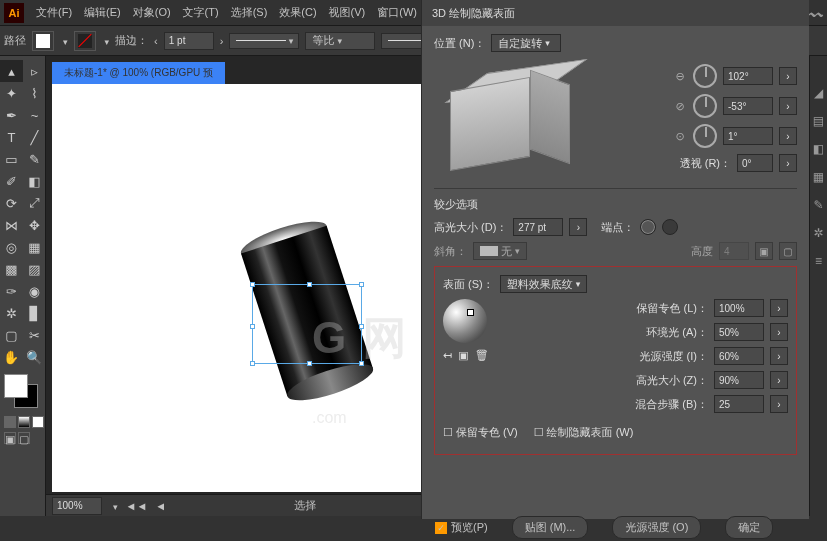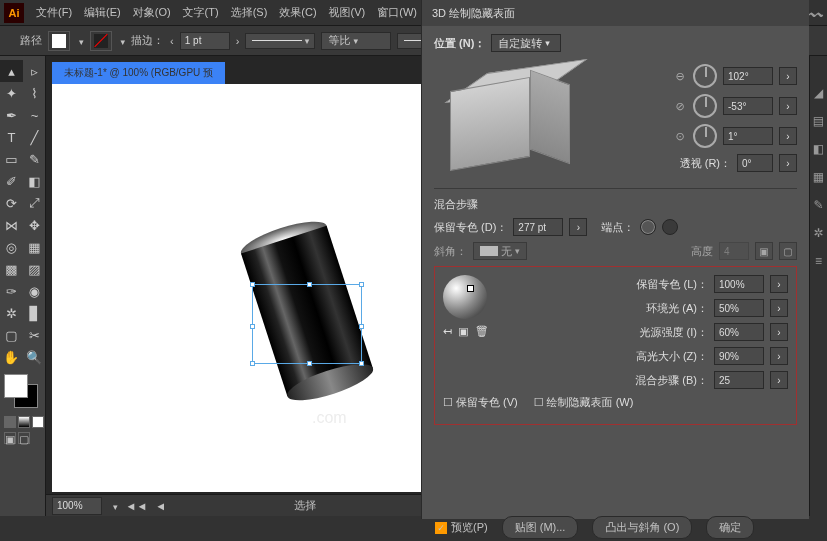--- a/index.html
+++ b/index.html
@@ -5,21 +5,21 @@
 * { margin: 0; padding: 0; box-sizing: border-box; font-family: "Microsoft YaHei", sans-serif; }
 body { background: #323232; color: #c2c2c2; font-size: 11px; width: 827px; height: 541px; overflow: hidden; position: relative; }
 
 .app-bar { height: 26px; background: #323232; display: flex; align-items: center; padding: 0 4px; border-bottom: 1px solid #1a1a1a; }
 .ai-logo { width: 20px; height: 20px; background: #2b0000; color: #ff9a00; font-weight: bold; font-size: 11px; display: flex; align-items: center; justify-content: center; margin-right: 6px; }
 .menu-item { padding: 2px 6px; cursor: pointer; }
 .app-right { margin-left: auto; display: flex; align-items: center; gap: 8px; }
 .br-st { width: 20px; height: 16px; background: #444; font-size: 9px; display: flex; align-items: center; justify-content: center; border: 1px solid #555; }
 .wave-icon { font-size: 14px; color: #999; }
 
-.ctrl-bar { height: 30px; background: #383838; display: flex; align-items: center; padding: 0 20px; gap: 6px; border-bottom: 1px solid #1a1a1a; }
+.ctrl-bar { height: 30px; background: #383838; display: flex; align-items: center; padding: 0 4px; gap: 6px; border-bottom: 1px solid #1a1a1a; }
 .pl-label { font-size: 11px; }
 .swatch { width: 22px; height: 20px; border: 1px solid #555; display: flex; align-items: center; justify-content: center; }
 .swatch.white .inner { width: 14px; height: 14px; background: #fff; }
 .swatch.none .inner { width: 14px; height: 14px; background: #222; position: relative; }
 .swatch.none .inner::after { content: ''; position: absolute; width: 18px; height: 1px; background: red; transform: rotate(-45deg); top: 6px; left: -2px; }
 .dd-arrow::after { content: '▾'; margin-left: 3px; font-size: 9px; }
 .num-input { width: 50px; height: 18px; background: #4a4a4a; border: 1px solid #2a2a2a; color: #ddd; padding: 0 4px; font-size: 10px; }
 .stroke-line { width: 70px; height: 16px; background: #4a4a4a; display: flex; align-items: center; justify-content: center; border: 1px solid #2a2a2a; }
 .stroke-line::before { content: ''; width: 50px; height: 1px; background: #ddd; }
 
@@ -53,21 +53,21 @@
 .status { position: absolute; bottom: 0; left: 0; right: 0; height: 22px; background: #383838; display: flex; align-items: center; padding: 0 6px; gap: 8px; border-top: 1px solid #1a1a1a; }
 
 .right-col { width: 18px; background: #323232; border-left: 1px solid #1a1a1a; display: flex; flex-direction: column; align-items: center; gap: 14px; padding-top: 30px; }
 .ric { color: #999; font-size: 12px; }
 
 .dialog { position: absolute; top: 0; left: 421px; right: 18px; bottom: 22px; background: #535353; color: #ddd; border-left: 1px solid #2a2a2a; }
 .dlg-title { height: 26px; background: #434343; padding: 0 10px; display: flex; align-items: center; font-size: 11px; }
 .dlg-body { padding: 8px 12px; }
 .row { display: flex; align-items: center; gap: 6px; margin-bottom: 6px; }
 .row.right { justify-content: flex-end; }
-.lbl { text-align: right; font-weight: bold; }
+.lbl { text-align: right; }
 .dd { height: 18px; background: #4a4a4a; border: 1px solid #2a2a2a; padding: 0 6px; display: flex; align-items: center; min-width: 70px; }
 .cube-prev { width: 130px; height: 120px; margin: 6px auto 0 6px; position: relative; }
 .cube-face { position: absolute; background: #b8b8b8; border: 1px solid #888; }
 .cf1 { width: 80px; height: 80px; transform: skewY(-10deg); left: 10px; top: 20px; background: linear-gradient(#d0d0d0, #a0a0a0); }
 .cf2 { width: 40px; height: 80px; transform: skewY(20deg); left: 90px; top: 13px; background: linear-gradient(#aaa, #888); }
 .cf3 { width: 80px; height: 30px; transform: skewX(-55deg) skewY(-10deg); left: 36px; top: 2px; background: #ccc; }
 .rot-ctrl { display: flex; align-items: center; gap: 6px; justify-content: flex-end; margin-bottom: 6px; }
 .axis-icon { width: 14px; height: 14px; color: #aaa; font-size: 11px; display: flex; align-items: center; justify-content: center; }
 .dial { width: 24px; height: 24px; border: 2px solid #aaa; border-radius: 50%; position: relative; }
 .dial::after { content: ''; position: absolute; width: 2px; height: 10px; background: #aaa; left: 10px; top: 1px; transform-origin: bottom; }
@@ -75,21 +75,21 @@
 
 .section-hdr { color: #ddd; margin: 8px 0 6px; }
 .hr { border-top: 1px solid #3a3a3a; margin: 4px 0; }
 .red-box { border: 1px solid #a03030; padding: 8px; margin-top: 4px; }
 .sphere { width: 44px; height: 44px; border-radius: 50%; background: radial-gradient(circle at 30% 30%, #fff, #888, #222); position: relative; }
 .sphere::after { content: ''; position: absolute; width: 5px; height: 5px; background: #fff; border: 1px solid #000; left: 24px; top: 10px; }
 .sph-icons { display: flex; gap: 6px; margin-top: 6px; }
 .cap-btn { width: 16px; height: 16px; border-radius: 50%; background: #3a3a3a; border: 1px solid #262626; }
 .cap-btn.on { background: #555; box-shadow: inset 0 0 0 1px #888; }
 
-.footer-btns { position: absolute; left: 435px; bottom: 2px; display: flex; align-items: center; gap: 14px; }
+.footer-btns { position: absolute; left: 435px; bottom: 2px; display: flex; align-items: center; gap: 24px; }
 .chk { width: 12px; height: 12px; background: #ff9a00; display: inline-flex; align-items: center; justify-content: center; font-size: 9px; margin-right: 4px; }
 .btn { padding: 3px 12px; background: #4a4a4a; border: 1px solid #2a2a2a; border-radius: 10px; font-size: 11px; cursor: pointer; }
 .layout-dd { position: absolute; top: 4px; right: 18px; display: flex; align-items: center; gap: 4px; font-size: 11px; }
 </style>
 </head>
 <body>
 
 <div class="app-bar">
   <div class="ai-logo">Ai</div>
   <div class="menu-item">文件(F)</div>
@@ -194,20 +194,21 @@
       <div class="sel-box">
         <div class="h" style="top:-3px;left:-3px"></div>
           <div class="h" style="top:-3px;right:-3px"></div>
         <div class="h" style="bottom:-3px;left:-3px"></div>
           <div class="h" style="bottom:-3px;right:-3px"></div>
         <div class="h" style="top:-3px;left:50%"></div>
           <div class="h" style="bottom:-3px;left:50%"></div>
         <div class="h" style="left:-3px;top:50%"></div>
           <div class="h" style="right:-3px;top:50%"></div>
       </div>
+      <div class="wm">G    网</div>
       <div class="wm2">.com</div>
     </div>
     <div class="red-arrow"></div>
     <div class="status">
       <input class="num-input" value="100%" style="">
       <span class="dd-arrow"></span>
       <span>◄◄</span>
       <span>◄</span>
       <span style="margin-left:120px">选择</span>
     </div>
@@ -257,39 +258,43 @@
             <div class="small-btn2">›</div>
           </div>
         <div class="row right">
             <span>透视 (R)：</span>
             <input class="num-input" style="width: 36px;" value="0°">
             <div class="small-btn2">›</div>
           </div>
       </div>
     </div>
     <div class="hr"></div>
-    <div class="section-hdr">混合步骤</div>
+    <div class="section-hdr">较少选项</div>
     <div class="row">
-        <span>保留专色 (D)：</span>
+        <span>高光大小 (D)：</span>
         <input class="num-input" value="277 pt" style="">
         <div class="small-btn2">›</div>
       <span style="margin-left:8px">端点：</span>
       <div class="cap-btn on"></div>
         <div class="cap-btn"></div>
       </div>
     <div class="row" style="opacity:0.6">
         <span>斜角：</span>
         <div class="dd dd-arrow" style="min-width:50px"><span style="display:inline-block;width:18px;height:10px;background:#fff"></span>&nbsp;<span>无</span></div>
       <span style="margin-left:auto">高度</span>
         <input class="num-input" style="width: 30px; opacity: 0.5;" value="4">
       <div class="small-btn2">▣</div>
         <div class="small-btn2">▢</div>
       </div>
 
     <div class="red-box">
+      <div class="row">
+          <span>表面 (S)：</span>
+          <div class="dd dd-arrow">塑料效果底纹</div>
+        </div>
       <div style="display:flex;gap:10px">
         <div>
           <div class="sphere"></div>
           <div class="sph-icons">
               <span>↤</span>
               <span>▣</span>
               <span>🗑</span>
             </div>
         </div>
         <div style="flex:1">
@@ -313,26 +318,26 @@
               <input class="num-input" value="90%" style="">
               <div class="small-btn2">›</div>
             </div>
           <div class="row right">
               <span>混合步骤 (B)：</span>
               <input class="num-input" value="25" style="">
               <div class="small-btn2">›</div>
             </div>
         </div>
       </div>
-      <div class="row" style="">
+      <div class="row" style="margin-top:6px">
           <span>☐ <span>保留专色 (V)</span></span>
         <span style="margin-left:10px">☐ <span>绘制隐藏表面 (W)</span></span>
         </div>
     </div>
   </div>
 </div>
 
 <div class="footer-btns">
   <span><span class="chk">✓</span><span>预览(P)</span></span>
   <div class="btn">贴图 (M)...</div>
-  <div class="btn">凸出与斜角 (O)</div>
+  <div class="btn">光源强度 (O)</div>
   <div class="btn">确定</div>
 </div>
 
 </body></html>

